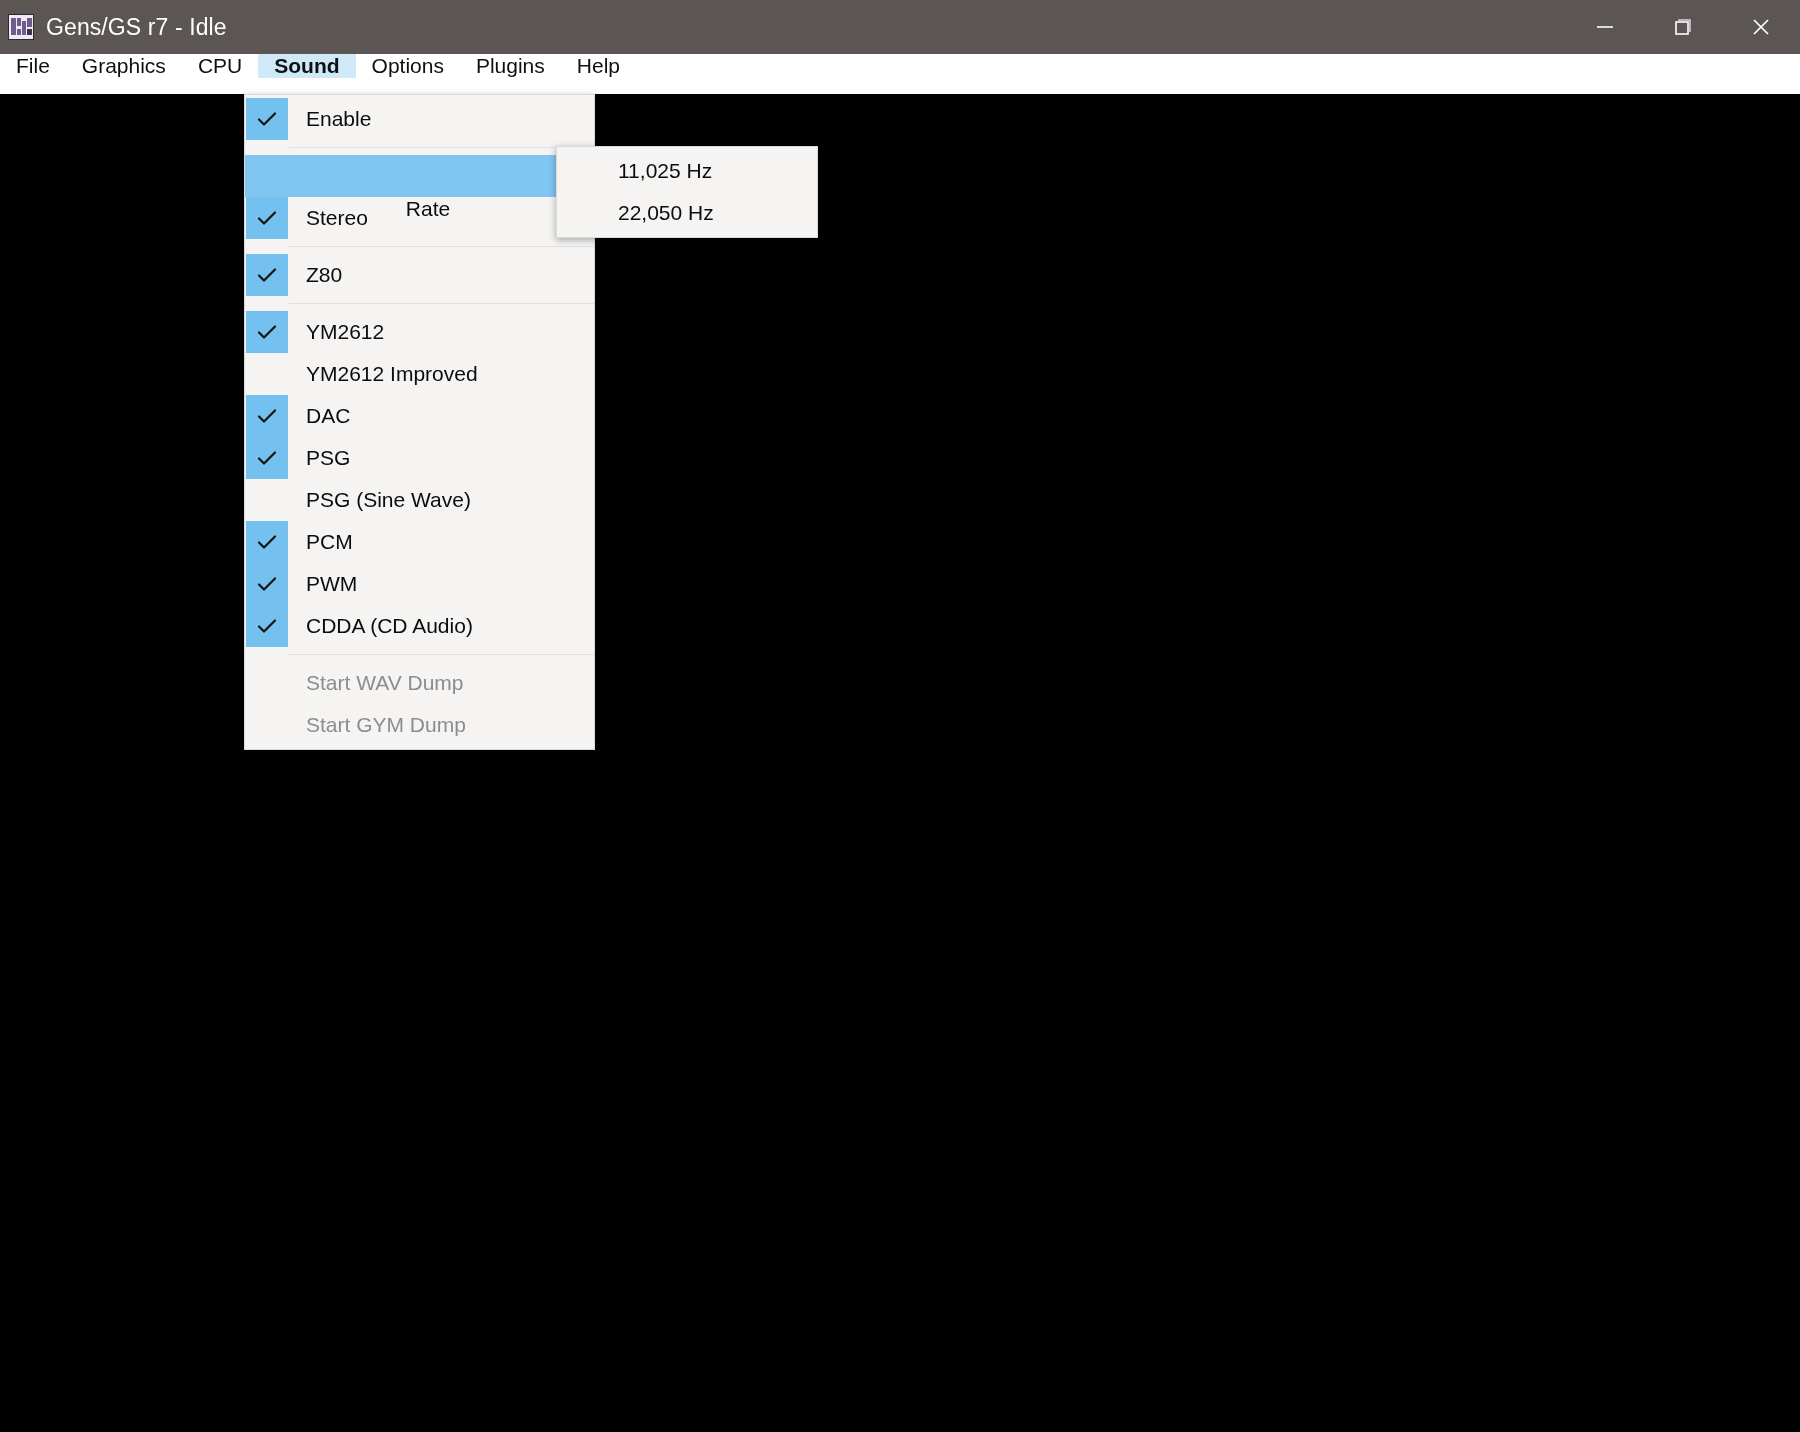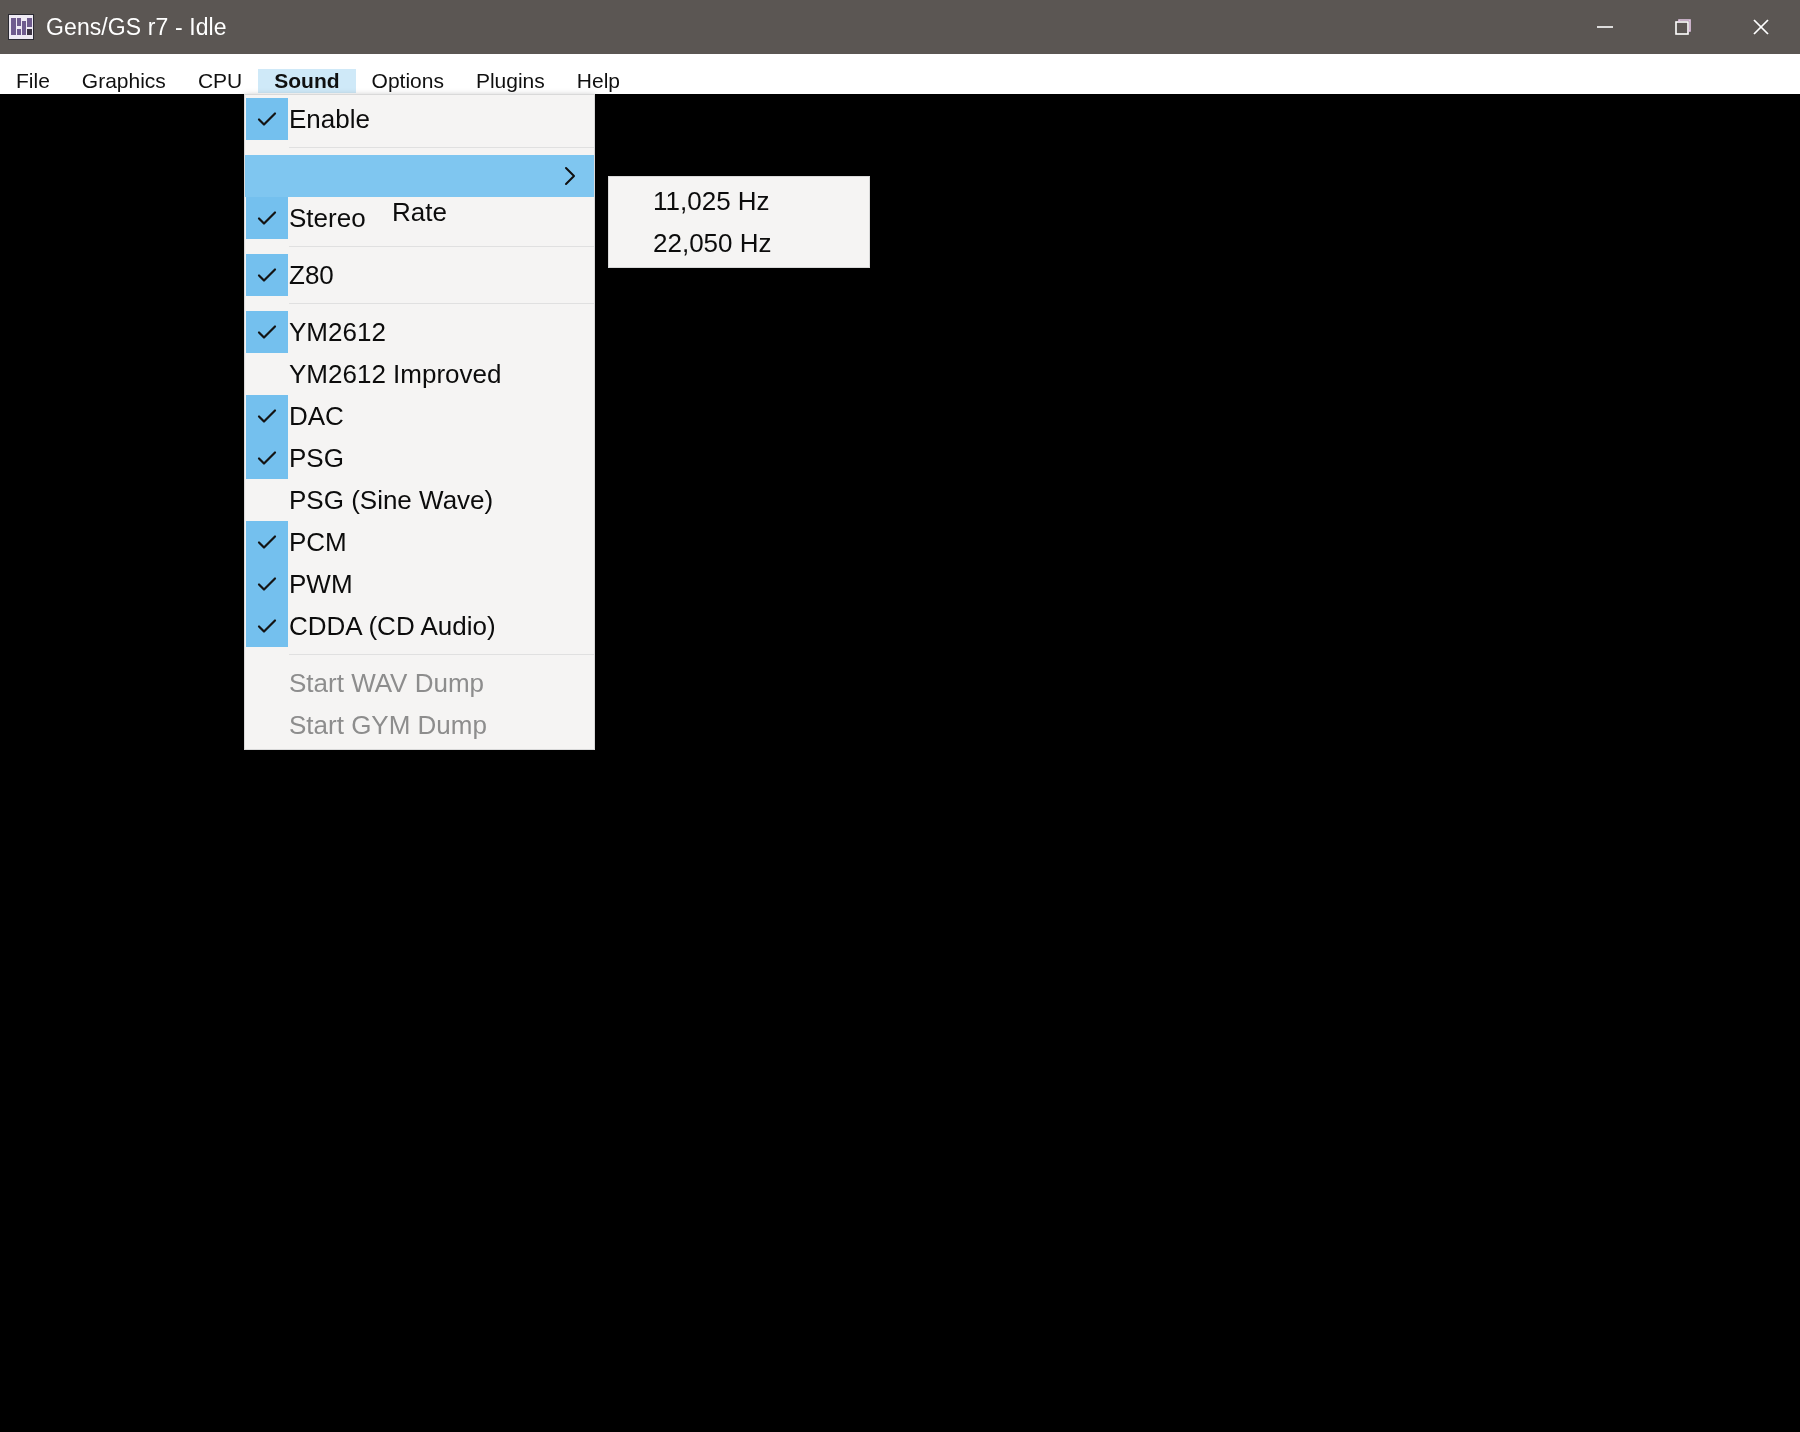--- a/index.html
+++ b/index.html
@@ -73,21 +73,21 @@
   .wc svg { display: block; }
 
   
   .menubar {
     position: absolute;
     left: 0; top: 54px;
     width: 1800px;
     height: 40px;
     background: #ffffff;
     display: flex;
-    align-items: flex-end;
+    align-items: flex-start;
     border-bottom: 1px solid #ffffff;
     box-sizing: border-box;
   }
   .menubar-item {
     display: flex;
     align-items: center;
     padding: 0 16px;
     font-size: 21px;
     color: #101010;
     white-space: nowrap;
@@ -116,48 +116,48 @@
     box-sizing: border-box;
     padding: 3px 0;
     z-index: 40;
   }
   #sound-menu {
     left: 244px;
     top: 94px;
     width: 351px;
   }
   #rate-submenu {
-    left: 608px;
+    left: 556px;
     top: 146px;
     width: 262px;
     z-index: 50;
-    margin-top: 30px;
   }
 
   .menu-item {
     position: relative;
     height: 42px;
     display: flex;
     align-items: center;
     cursor: default;
     box-sizing: border-box;
   }
   .menu-item .gutter {
     width: 44px;
     height: 42px;
     flex: 0 0 auto;
     display: flex;
     align-items: center;
     justify-content: center;
     box-sizing: border-box;
   }
   .menu-item .mlabel {
-    font-size: 26px;
+    font-size: 21px;
     color: #0c0c0c;
     white-space: nowrap;
+    padding-left: 17px;
   }
   .menu-item.disabled .mlabel { color: #8d8d8d; }
   .menu-item.highlight { background: #7fc6f0; flex-direction: column; }
   .menu-item.sel-light { background: #b7e2f7; }
 
   
   .chkbox {
     width: 42px;
     height: 42px;
     background: #74c0ee;

